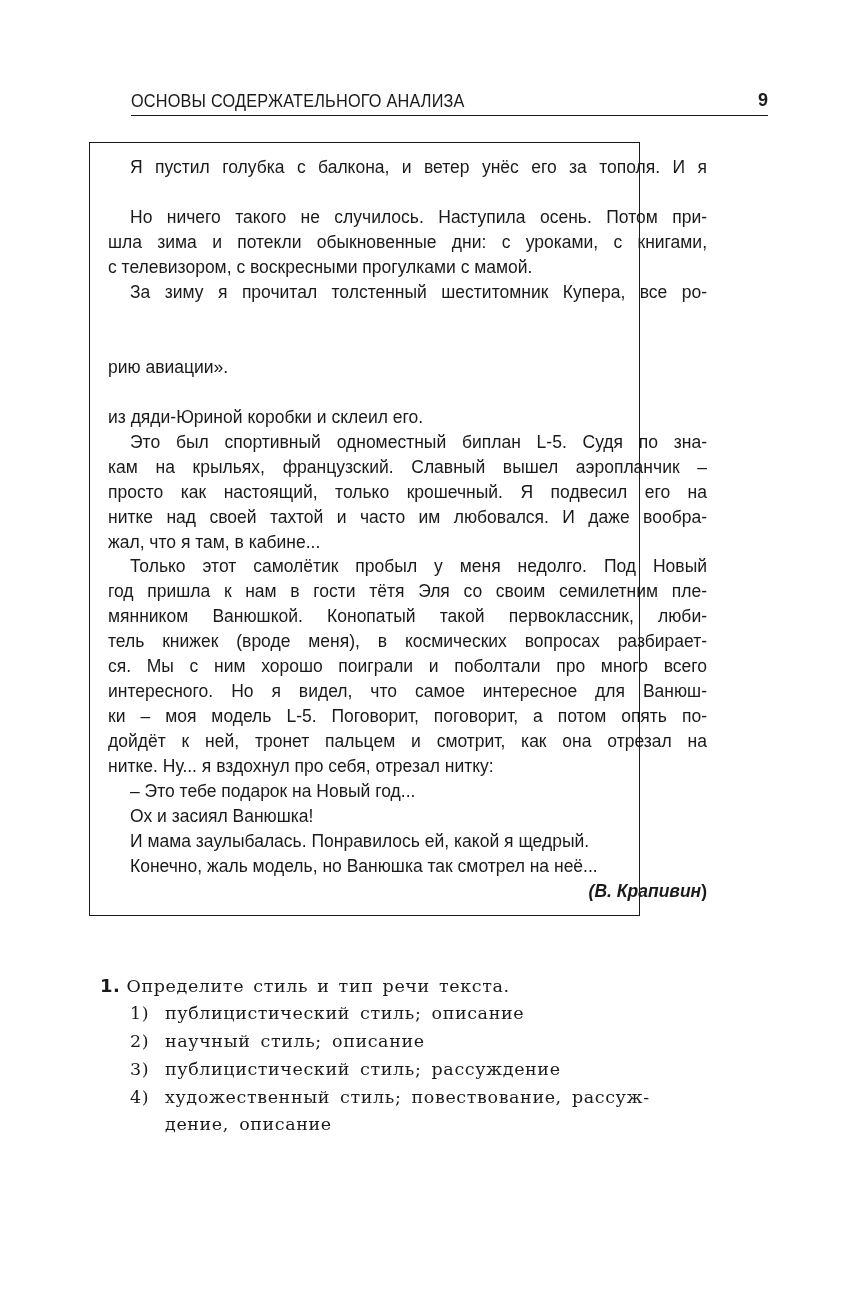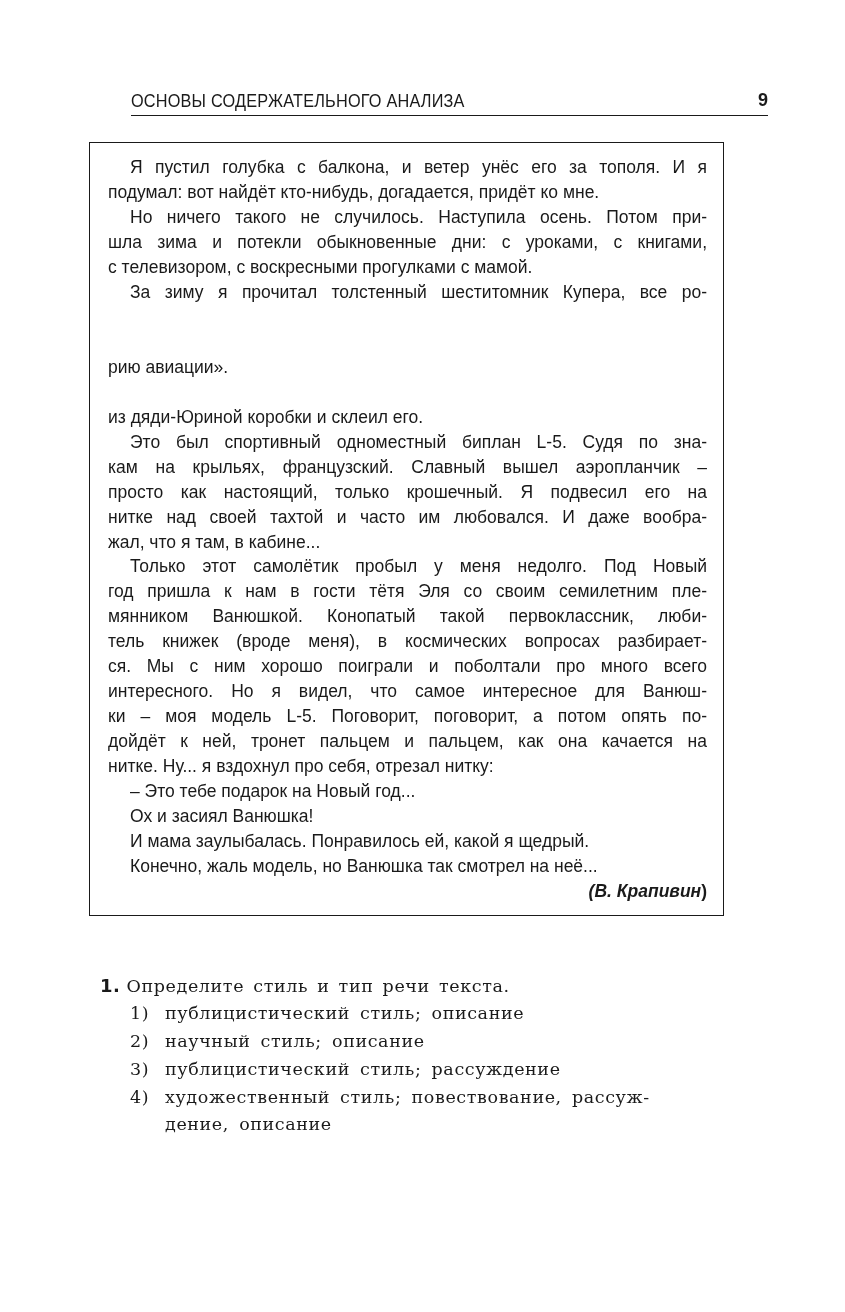--- a/index.html
+++ b/index.html
@@ -38,21 +38,21 @@
       position: absolute;
       right: 0;
       top: 1px;
       font-size: 18px;
       font-weight: bold;
     }
     .text-box {
       position: absolute;
       left: 89px;
       top: 142px;
-      width: 635px;
+      width: 551px;
       height: 774px;
       border: 1.3px solid #1a1a1a;
       box-sizing: border-box;
     }
     .text-line {
       position: absolute;
       left: 18px;
       width: 599px;
       font-family: "Liberation Sans", sans-serif;
       font-size: 17.5px;
@@ -119,40 +119,39 @@
 </head>
 <body>
 
 <div class="running-head">
   <span class="title">ОСНОВЫ СОДЕРЖАТЕЛЬНОГО АНАЛИЗА</span>
   <span class="page-num">9</span>
 </div>
 
 <div class="text-box">
   <div class="text-line indent" style="top:12px">Я пустил голубка с балкона, и ветер унёс его за тополя. И я</div>
-  <div class="text-line last" style="top:37px">подумал: вот найдёт кто-нибудь, догадается, придёт ко мне.</div>
   <div class="text-line indent" style="top:62px">Но ничего такого не случилось. Наступила осень. Потом при-</div>
   <div class="text-line" style="top:87px">шла зима и потекли обыкновенные дни: с уроками, с книгами,</div>
   <div class="text-line last" style="top:112px">с телевизором, с воскресными прогулками с мамой.</div>
   <div class="text-line indent" style="top:137px">За зиму я прочитал толстенный шеститомник Купера, все ро-</div>
   <div class="text-line last" style="top:212px">рию авиации».</div>
   <div class="text-line last" style="top:262px">из дяди-Юриной коробки и склеил его.</div>
   <div class="text-line indent" style="top:287px">Это был спортивный одноместный биплан L-5. Судя по зна-</div>
   <div class="text-line" style="top:312px">кам на крыльях, французский. Славный вышел аэропланчик –</div>
   <div class="text-line" style="top:337px">просто как настоящий, только крошечный. Я подвесил его на</div>
   <div class="text-line" style="top:362px">нитке над своей тахтой и часто им любовался. И даже вообра-</div>
   <div class="text-line last" style="top:387px">жал, что я там, в кабине...</div>
   <div class="text-line indent" style="top:411px">Только этот самолётик пробыл у меня недолго. Под Новый</div>
   <div class="text-line" style="top:436px">год пришла к нам в гости тётя Эля со своим семилетним пле-</div>
   <div class="text-line" style="top:461px">мянником Ванюшкой. Конопатый такой первоклассник, люби-</div>
   <div class="text-line" style="top:486px">тель книжек (вроде меня), в космических вопросах разбирает-</div>
   <div class="text-line" style="top:511px">ся. Мы с ним хорошо поиграли и поболтали про много всего</div>
   <div class="text-line" style="top:536px">интересного. Но я видел, что самое интересное для Ванюш-</div>
   <div class="text-line" style="top:561px">ки – моя модель L-5. Поговорит, поговорит, а потом опять по-</div>
-  <div class="text-line" style="top:586px">дойдёт к ней, тронет пальцем и пальцем, как она качается на</div>
+  <div class="text-line" style="top:586px">дойдёт к ней, тронет пальцем и смотрит, как она отрезал на</div>
   <div class="text-line last" style="top:611px">нитке. Ну... я вздохнул про себя, отрезал нитку:</div>
   <div class="text-line indent last" style="top:636px">– Это тебе подарок на Новый год...</div>
   <div class="text-line indent last" style="top:661px">Ох и засиял Ванюшка!</div>
   <div class="text-line indent last" style="top:686px">И мама заулыбалась. Понравилось ей, какой я щедрый.</div>
   <div class="text-line indent last" style="top:711px">Конечно, жаль модель, но Ванюшка так смотрел на неё...</div>
   <div class="text-line author" style="top:736px"><span>(</span><span>В. Крапивин</span><span style="font-style:normal">)</span></div>
 </div>
 
 <div class="task">
   <div class="question">

